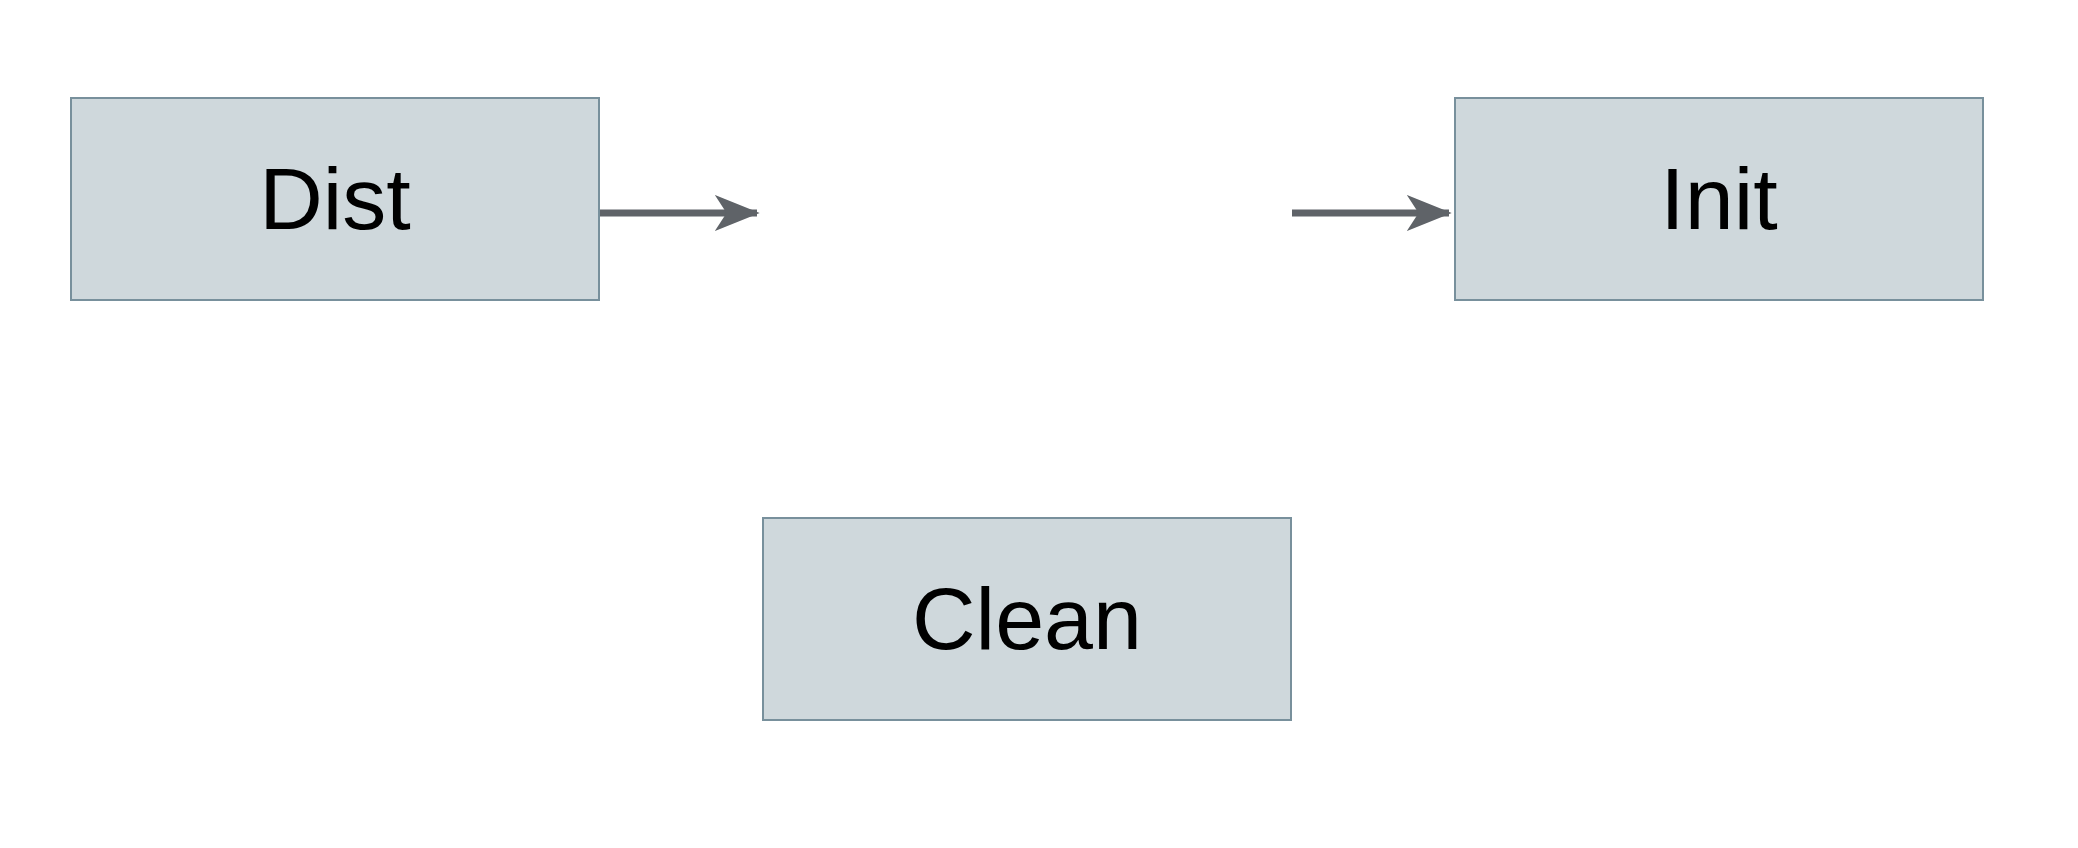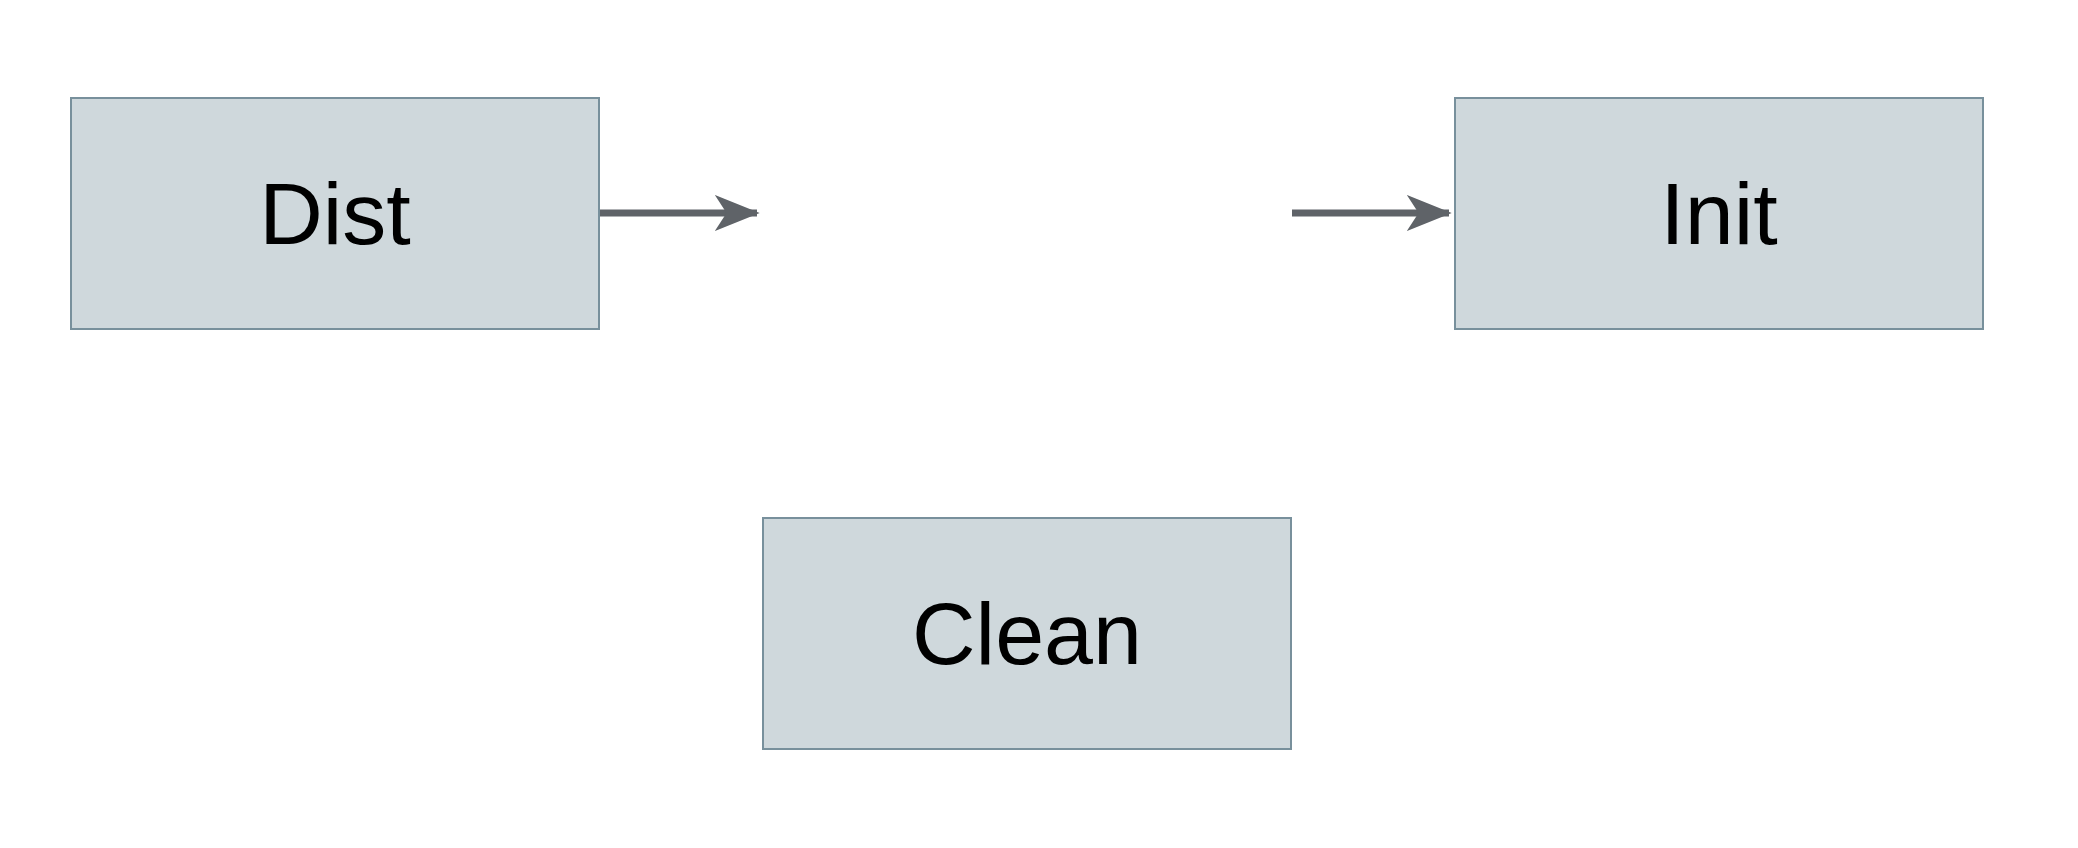--- a/index.html
+++ b/index.html
@@ -17,21 +17,21 @@
   .canvas {
     position: relative;
     width: 2078px;
     height: 848px;
     background: var(--background);
     overflow: hidden;
   }
   .node {
     position: absolute;
     width: 530px;
-    height: 233px;
+    height: 204px;
     background: var(--node-fill);
     border: 2px solid var(--node-border);
     display: flex;
     align-items: center;
     justify-content: center;
   }
   .node .label {
     font-size: 88px;
     line-height: 1;
     color: var(--text);

